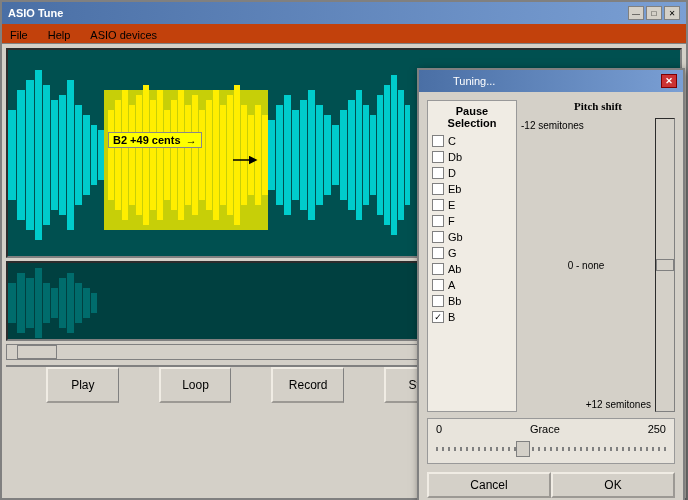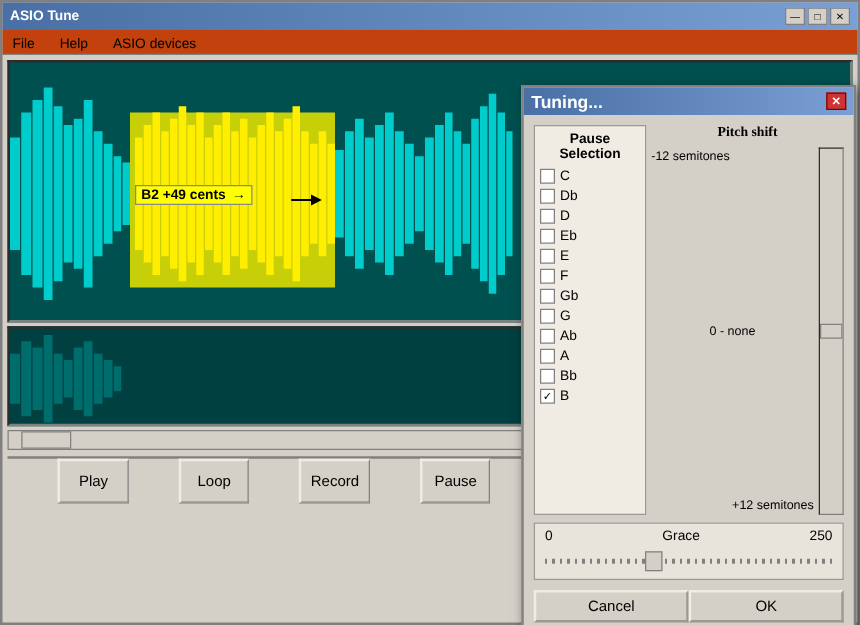--- a/index.html
+++ b/index.html
@@ -138,21 +138,21 @@
     }
 
     
     .pitch-label {
       position: absolute;
       background: #ffff00;
       color: #000;
       font-size: 11px;
       font-weight: bold;
       padding: 1px 4px;
-      top: 98px;
+      top: 82px;
       left: 100px;
       border: 1px solid #888;
       white-space: nowrap;
       z-index: 10;
     }
 
     .pitch-arrow {
       display: inline-block;
       margin-left: 2px;
     }
@@ -174,22 +174,23 @@
       background: linear-gradient(to right, #4a6fa5, #7a9fd4);
       color: white;
       padding: 3px 6px;
       display: flex;
       align-items: center;
       justify-content: space-between;
       height: 22px;
     }
 
     .dialog-title {
-      font-size: 14px;
-      font-weight: bold;
+      font-size: 11px;
+      font-weight: normal;
+      margin-left: 28px;
     }
 
     .dialog-close-btn {
       width: 16px;
       height: 14px;
       background: #cc3333;
       border: 1px solid #800000;
       color: white;
       font-size: 9px;
       display: flex;
@@ -506,21 +507,20 @@
     </div>
 
     <div class="scrollbar-h">
       <div class="scroll-thumb"></div>
     </div>
 
     <div class="transport-bar">
       <button class="transport-btn">Play</button>
       <button class="transport-btn">Loop</button>
       <button class="transport-btn">Record</button>
-      <button class="transport-btn">Pause</button>
       <button class="transport-btn">Stop</button>
       <button class="transport-btn">Zoom in</button>
       <button class="transport-btn">Zoom out</button>
     </div>
 
     <div class="dialog-overlay">
 
       <div class="dialog-title-bar">
         <span class="dialog-title">Tuning...</span>
         <div class="dialog-close-btn">✕</div>

